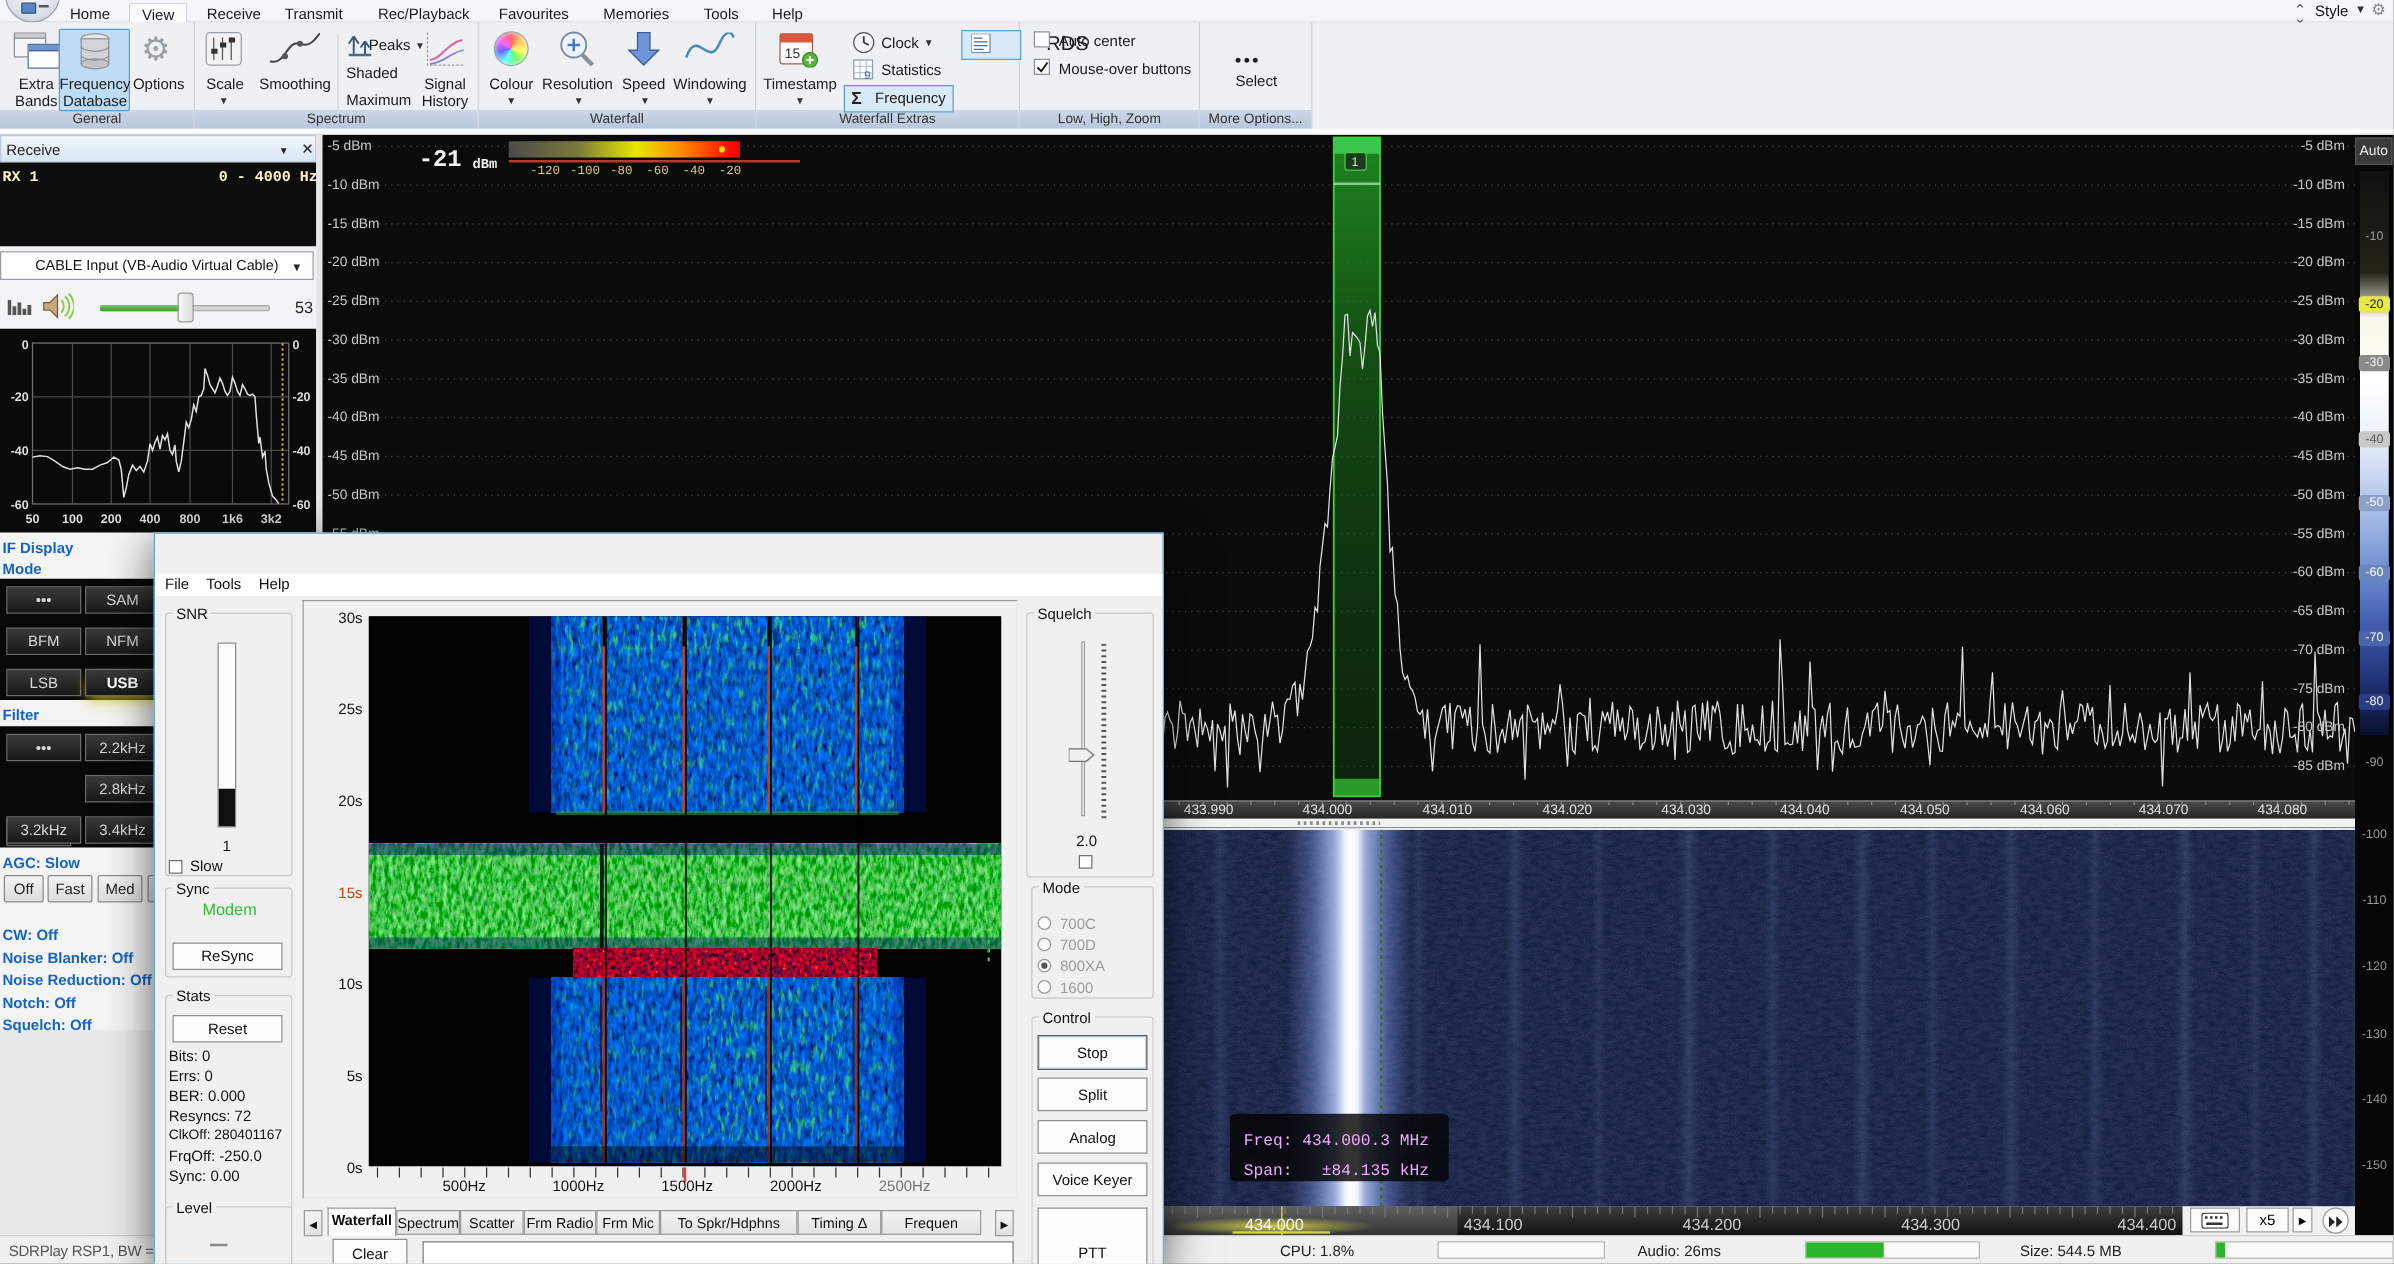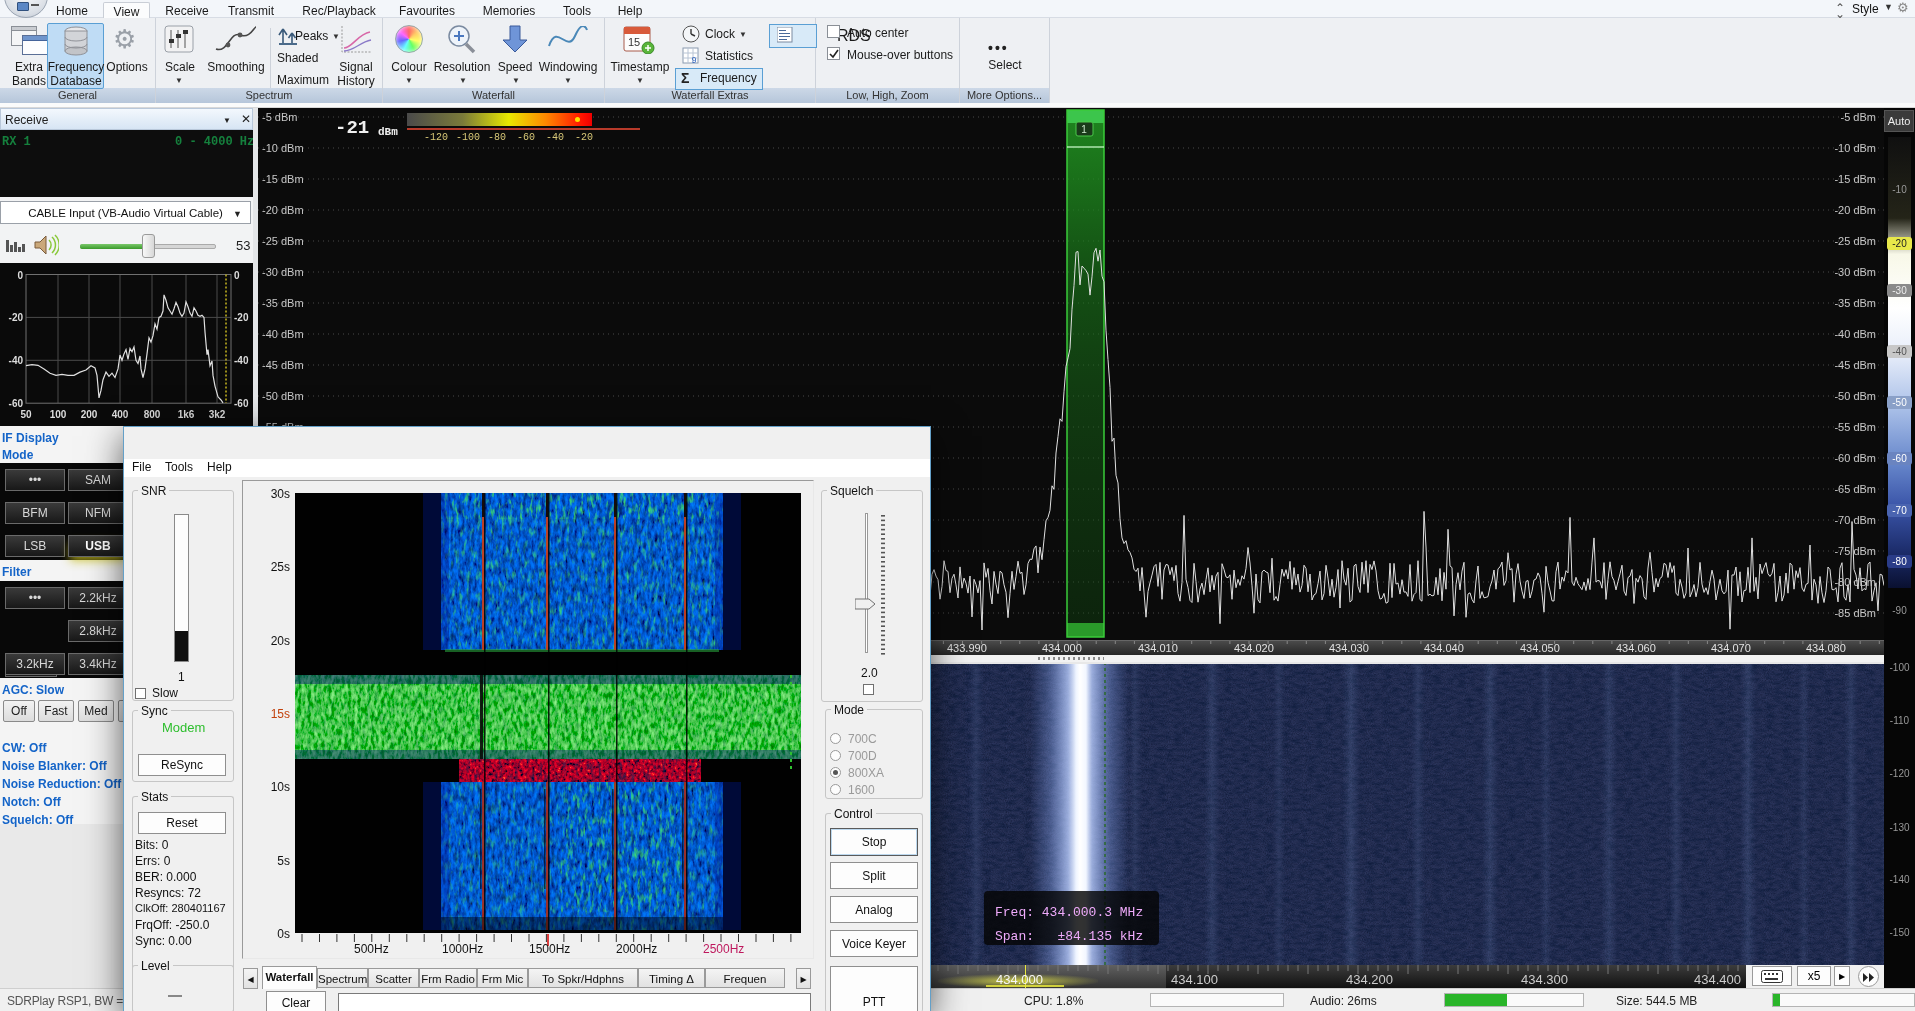--- a/index.html
+++ b/index.html
@@ -16,21 +16,21 @@
 .grplabel { position:absolute; top:70px; height:15px; left:0; right:0; text-align:center;
   font-size:11px; color:#333; background:linear-gradient(#ccd8e7,#b6c6da); padding-top:1px; }
 .ritem { position:absolute; font-size:12px; color:#1a1a1a; text-align:center; }
 .rsmall { position:absolute; font-size:12px; color:#1a1a1a; }
 #whitestrip { left:0; top:103px; width:1915px; height:5px; background:#fafbfb; border-bottom:1px solid #d8d8d8;}
 
 #leftpanel { left:0; top:108px; width:258px; height:880px; background:#f2f3f4; }
 #rcvhead { left:0; top:0; width:253px; height:22px;
   background:linear-gradient(#f3f8fd,#d7e5f4); border:1px solid #b9c8da; font-size:12px; color:#222; padding:4px 0 0 4px;}
 #freqpanel { left:0; top:22px; width:253px; height:67px; background:#0d0d0d; }
-.yel { color:#15803d; }
+.yel { color:#fef9c3; }
 #combo { left:0; top:93px; width:251px; height:23px; background:#fff; border:1px solid #9aa0a8;
   font-size:11.5px; text-align:center; padding-top:5px; color:#111;}
 #minispec { left:0; top:155px; width:253px; height:163px; background:#0a0a0a; }
 .bluetxt { color:#1464c8; font-weight:bold; font-size:12px; white-space:nowrap; }
 .blkbtn { position:absolute; background:linear-gradient(#3a3a3a,#181818); border:1px solid #6a6a6a;
   color:#d8d8d8; font-size:12px; text-align:center; height:22px; padding-top:3px;}
 .agcbtn { position:absolute; background:linear-gradient(#f2f2f2,#dcdcdc); border:1px solid #8a8a8a;
   color:#222; font-size:12px; text-align:center; height:22px; padding-top:3px; border-radius:2px;}
 
 #spectrum { left:258px; top:108px; width:1626px; height:532px; background:#0b0b0b; overflow:hidden;}
@@ -914,21 +914,21 @@
         <line x1="443.5" y1="1" x2="443.5" y2="9" stroke="#333"></line>
         <line x1="461.0" y1="1" x2="461.0" y2="9" stroke="#333"></line>
         <line x1="478.4" y1="1" x2="478.4" y2="9" stroke="#333"></line>
         <line x1="495.9" y1="1" x2="495.9" y2="9" stroke="#333"></line>
         <line x1="253" y1="1" x2="253" y2="13" stroke="#e04040" stroke-width="2"></line>
       </svg>
       <div class="a" style="left:230px;top:515px;font-size:12px;color:#111;">500Hz</div>
       <div class="a" style="left:318px;top:515px;font-size:12px;color:#111;">1000Hz</div>
       <div class="a" style="left:405px;top:515px;font-size:12px;color:#111;">1500Hz</div>
       <div class="a" style="left:492px;top:515px;font-size:12px;color:#111;">2000Hz</div>
-      <div class="a" style="left:579px;top:515px;font-size:12px;color:#be185d;">2500Hz</div>
+      <div class="a" style="left:579px;top:515px;font-size:12px;color:#737373;">2500Hz</div>
       <div class="fdtab" style="left:119px;top:541px;width:15px;height:21px;font-size:8px;padding-top:6px;">◀</div>
       <div class="fdtab" style="left:138px;top:539px;width:55px;height:23px;background:#fdfdfd;border-bottom:none;font-weight:bold;">Waterfall</div>
       <div class="fdtab" style="left:193px;top:541px;width:51px;">Spectrum</div>
       <div class="fdtab" style="left:244px;top:541px;width:51px;">Scatter</div>
       <div class="fdtab" style="left:295px;top:541px;width:58px;">Frm Radio</div>
       <div class="fdtab" style="left:353px;top:541px;width:51px;">Frm Mic</div>
       <div class="fdtab" style="left:404px;top:541px;width:110px;">To Spkr/Hdphns</div>
       <div class="fdtab" style="left:514px;top:541px;width:67px;">Timing Δ</div>
       <div class="fdtab" style="left:581px;top:541px;width:80px;">Frequen</div>
       <div class="fdtab" style="left:672px;top:541px;width:15px;height:21px;font-size:8px;padding-top:6px;">▶</div>

